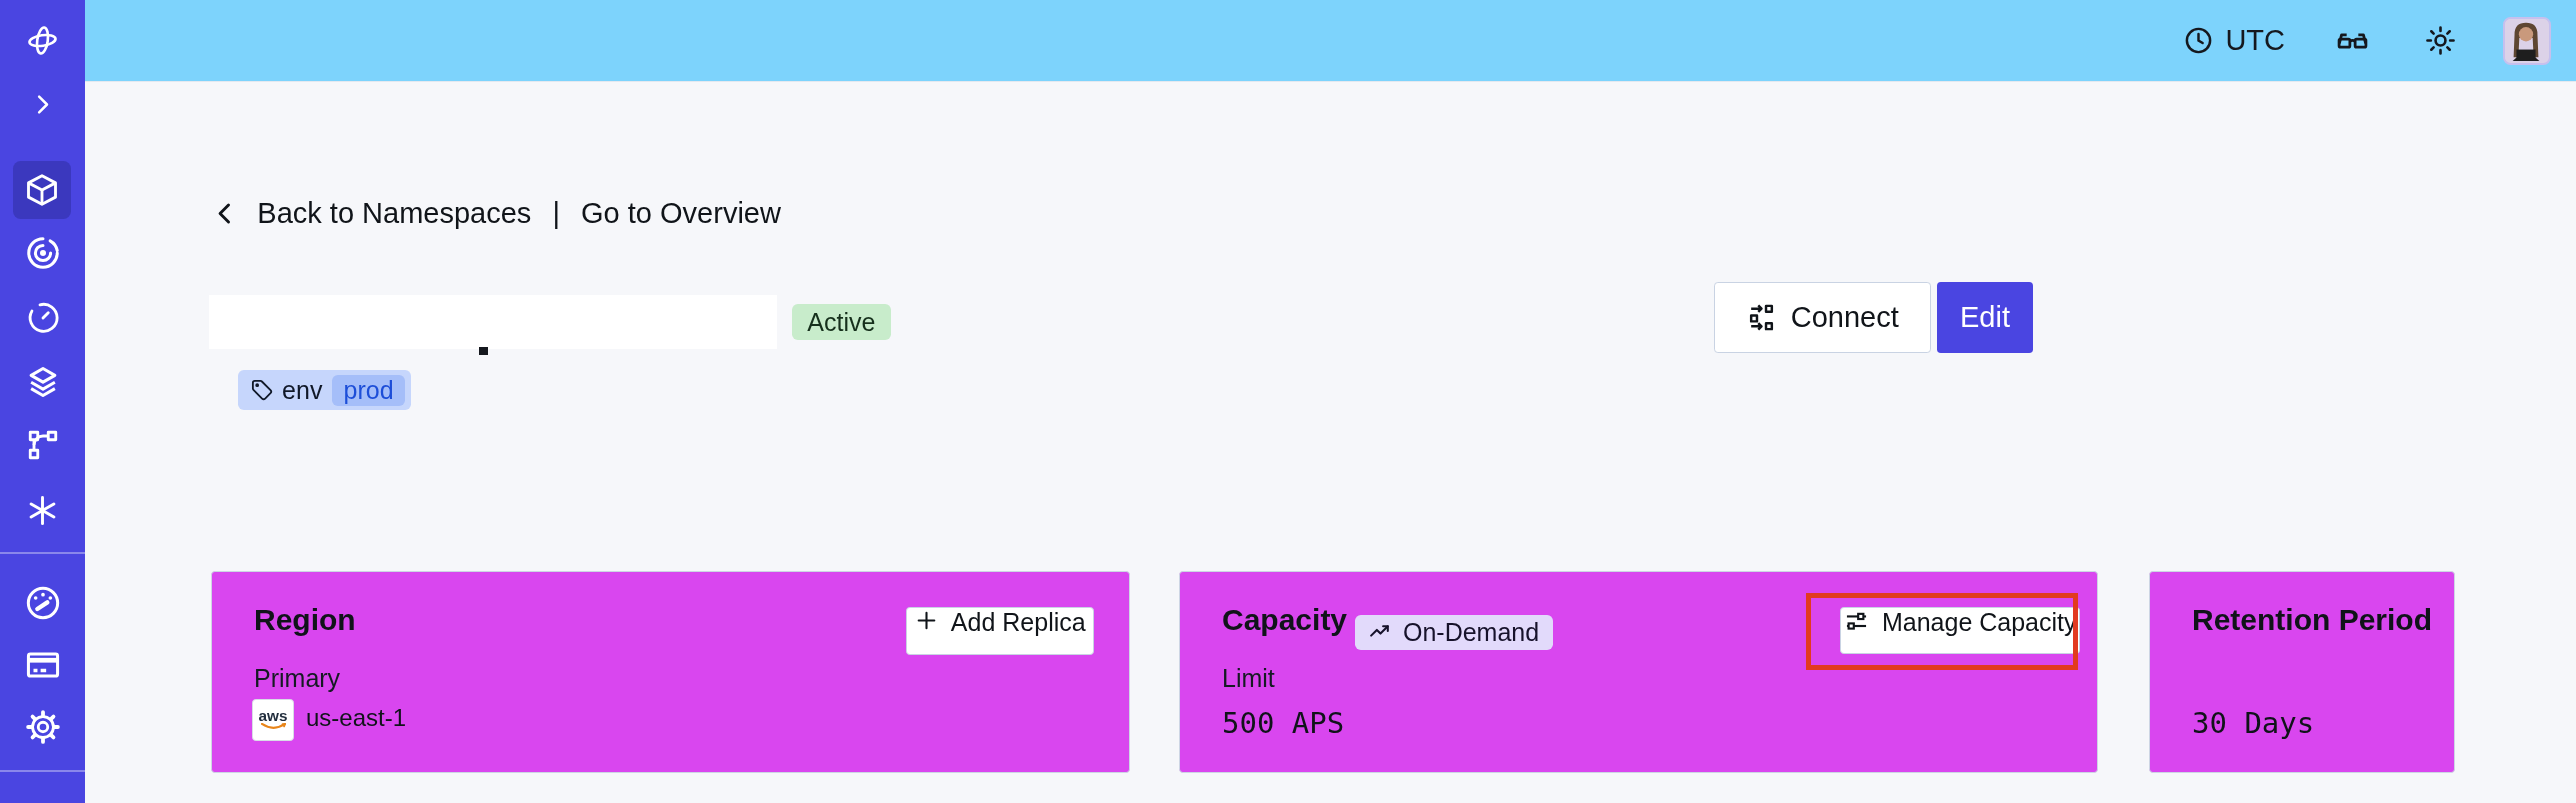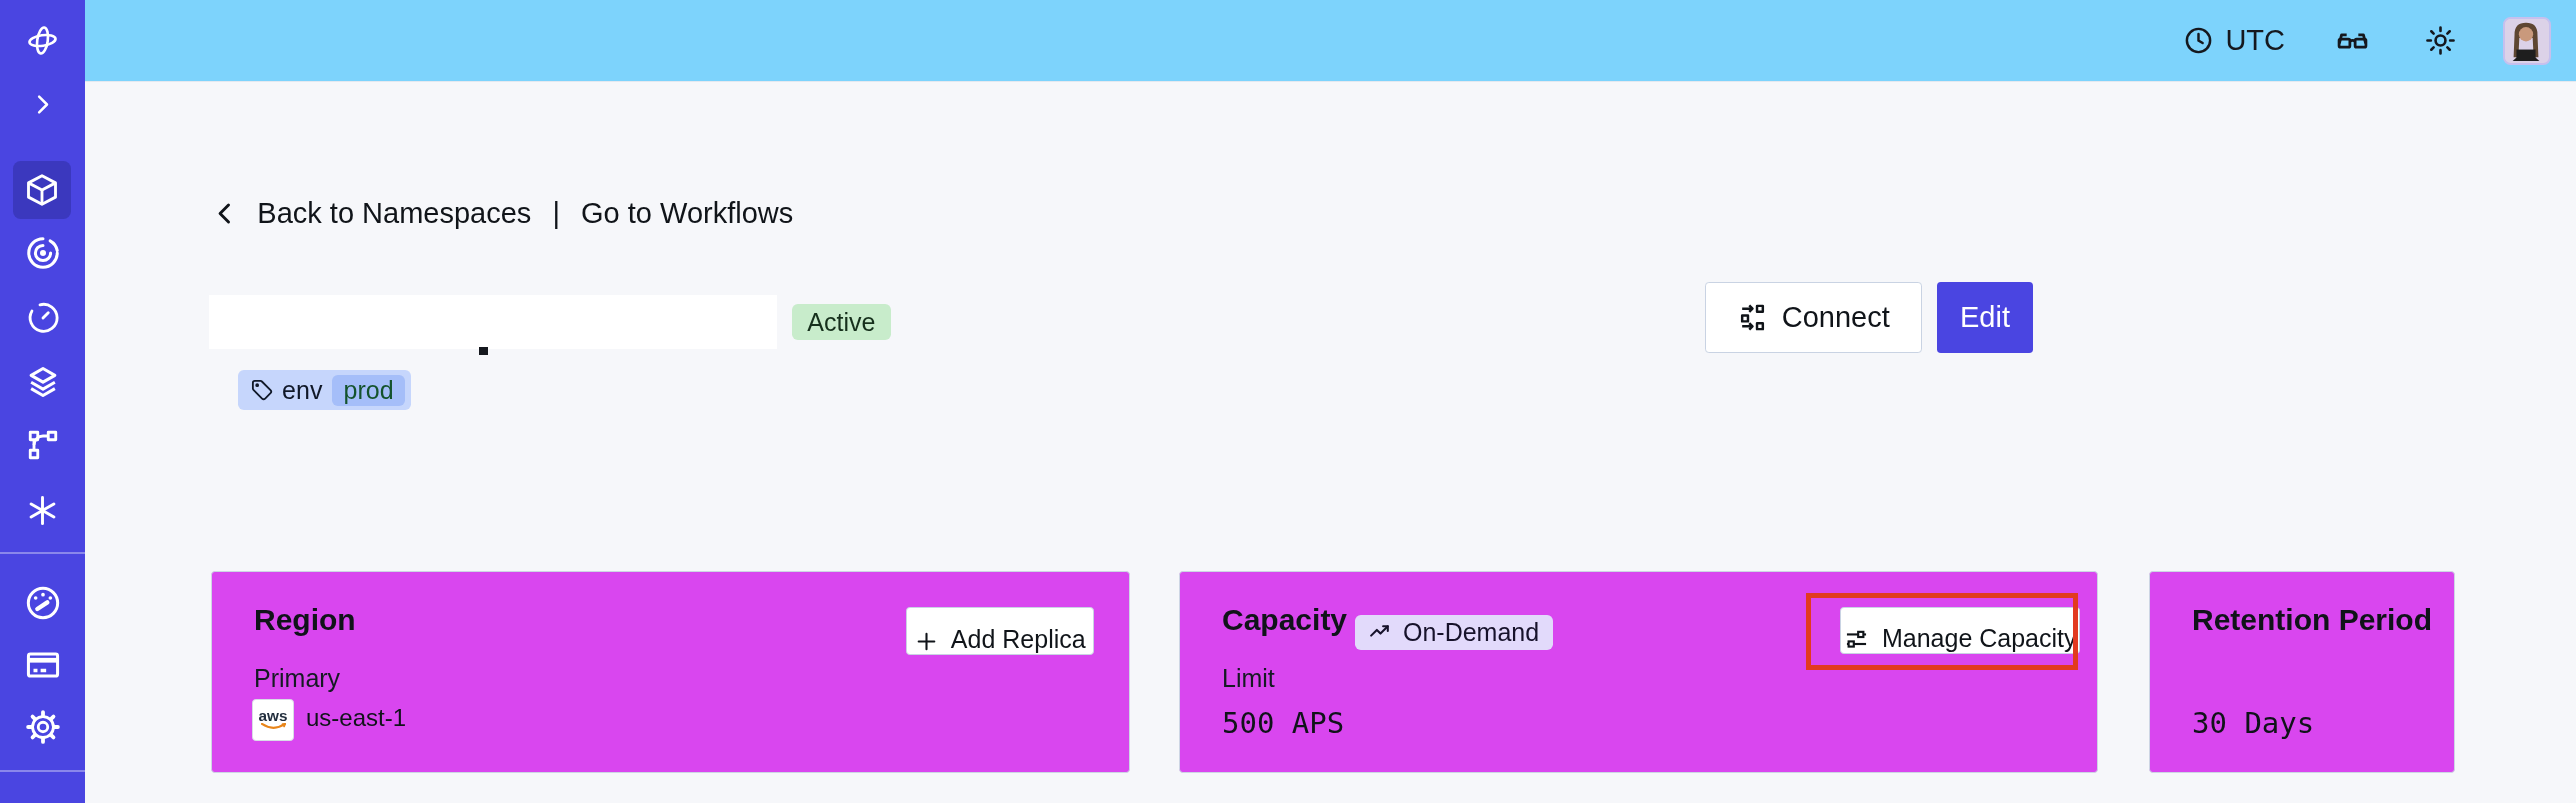--- a/index.html
+++ b/index.html
@@ -63,42 +63,42 @@
   .redact-box { position:absolute; left:124px; top:213px; width:568px; height:54px; background:#FFFFFF; }
   .redact-dot { position:absolute; left:394px; top:265px; width:8.6px; height:7.7px; background:#15181E; }
 
   .badge-active {
     position:absolute; left:707px; top:222px; height:36px;
     display:inline-flex; align-items:center; padding:0 15.3px;
     background:#C8ECCB; color:#16301C; font-size:25px; font-weight:500;
     border-radius:5.8px;
   }
 
-  .actions { position:absolute; top:200px; right:124px; display:flex; gap:15px; }
+  .actions { position:absolute; top:200px; right:124px; display:flex; gap:6px; }
   .btn {
     display:inline-flex; align-items:center; justify-content:center; gap:13.4px;
     background:#FFFFFF; border:1.9px solid #C9D3E3; border-radius:3.8px;
     font-size:29px; font-weight:500; color:#101419; cursor:pointer;
     font-family:"Liberation Sans", sans-serif;
   }
   .btn-connect { width:217px; height:71px; }
   .btn-edit {
     width:96px; height:71px; background:#4A45E1; border:none; color:#FFFFFF;
   }
 
   .tag-pill {
     position:absolute; left:129px; top:288px; height:40px;
     display:inline-flex; align-items:center; gap:9.6px; padding:0 5.8px 0 11.5px;
     background:#C6D6FC; border-radius:5.8px; font-size:25px; color:#101828;
     cursor:pointer;
     margin-left:24px;
   }
   .tag-chip {
     background:#A5BEF9; border-radius:5.8px; height:31px;
-    display:inline-flex; align-items:center; padding:0 11.5px; color:#14532d;
+    display:inline-flex; align-items:center; padding:0 11.5px; color:#1d4ed8;
   }
 
   .tabs {
     position:absolute; left:129px; top:384px; width:2240px;
     display:flex; gap:59px; border-bottom:1.9px solid #D5DBE6;
   }
   .tab {
     font-size:28px; font-weight:500; color:#3C4454; cursor:pointer;
     padding:0 3.8px 23px 3.8px; border-bottom:4.8px solid transparent; margin-bottom:-2.9px;
   }
@@ -114,21 +114,21 @@
   .card-retention{ left:2064px; width:306px; }
 
   .card-title { position:absolute; left:42px; top:31px; font-size:30px; font-weight:600; color:#101319; }
   .field-label { position:absolute; left:42px; font-size:25px; color:#151A23; }
   .mono-value {
     position:absolute; left:42px; font-size:29px; color:#101319;
     font-family:"DejaVu Sans Mono", monospace;
   }
 
   .btn-small {
-    position:absolute; display:inline-flex; align-items:flex-end; justify-content:center; gap:11.5px;
+    position:absolute; display:inline-flex; align-items:flex-start; justify-content:center; gap:11.5px;
     background:#FFFFFF; border:1.9px solid #C9D3E3; border-radius:3.8px;
     font-size:25px; font-weight:500; color:#101419; cursor:pointer;
   }
   .btn-add-replica { right:35px; top:35px; width:188px; height:48px; }
   .btn-manage { left:643px; top:35px; width:240px; height:47px;margin-left:17px; }
 
   .badge-ondemand {
     position:absolute; left:175px; top:43px; height:35px;
     display:inline-flex; align-items:center; gap:9.6px; padding:0 13.4px;
     background:#E2DAFB; border-radius:5.8px; font-size:25px; font-weight:500; color:#17122B;
@@ -279,21 +279,21 @@
   </header>
 
   <main class="content">
 
     <div class="breadcrumb">
       <svg width="29" height="29" viewBox="0 0 24 24" fill="none" stroke="currentColor" stroke-width="2.4" stroke-linecap="round" stroke-linejoin="round">
         <polyline points="14.5 5 7.5 12 14.5 19"></polyline>
       </svg>
       <span>Back to Namespaces</span>
       <span class="sep">|</span>
-      <span>Go to Workflows</span>
+      <span>Go to Overview</span>
     </div>
 
     <div class="redact-box"></div>
     <div class="redact-dot"></div>
 
     <span class="badge-active">Active</span>
 
     <div class="actions">
       <button class="btn btn-connect">
         <svg width="31" height="31" viewBox="0 0 24 24" fill="none" stroke="currentColor" stroke-width="1.9" stroke-linejoin="round">

